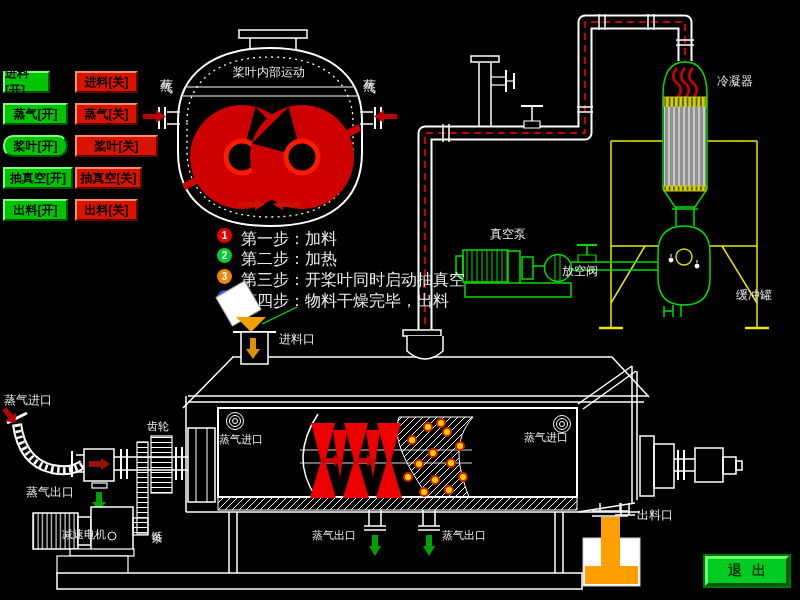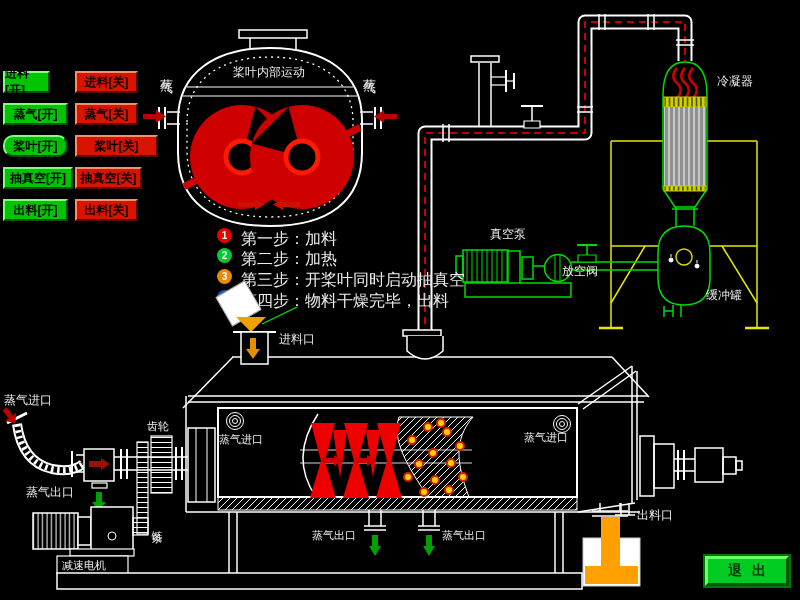--- a/index.html
+++ b/index.html
@@ -389,26 +389,26 @@
   <div class="steptxt" style="left:241px;top:249px;">第二步：加热</div>
   <div class="stepc st3" style="left:217px;top:269px;">3</div>
   <div class="steptxt" style="left:241px;top:270px;">第三步：开桨叶同时启动抽真空</div>
   <div class="stepc st4" style="left:217px;top:290px;">4</div>
   <div class="steptxt" style="left:241px;top:291px;">第四步：物料干燥完毕，出料</div>
 
   <div class="lbl" style="left:279px;top:333px;">进料口</div>
   <div class="lbl" style="left:717px;top:75px;">冷凝器</div>
   <div class="lbl" style="left:562px;top:217px;margin-top:48px;">放空阀</div>
   <div class="lbl" style="left:490px;top:228px;">真空泵</div>
-  <div class="lbl" style="left:706px;top:289px;">缓冲罐</div>
+  <div class="lbl" style="left:736px;top:289px;">缓冲罐</div>
   <div class="lbl" style="left:4px;top:394px;">蒸气进口</div>
   <div class="lbl" style="left:26px;top:486px;">蒸气出口</div>
   <div class="lbl s11" style="left:147px;top:420px;">齿轮</div>
   <div class="lbl s11 vert" style="left:150px;top:522px;">链条</div>
-  <div class="lbl s11" style="left:62px;top:559px;">减速电机</div>
+  <div class="lbl s11" style="left:62px;top:528px;">减速电机</div>
   <div class="lbl s11" style="left:219px;top:433px;">蒸气进口</div>
   <div class="lbl s11" style="left:524px;top:431px;">蒸气进口</div>
   <div class="lbl s11" style="left:312px;top:529px;">蒸气出口</div>
   <div class="lbl s11" style="left:442px;top:529px;">蒸气出口</div>
   <div class="lbl" style="left:637px;top:509px;">出料口</div>
 
   <div class="exit">退出</div>
 
   <svg id="overlay" width="800" height="600" viewBox="0 0 800 600">
     <line x1="262" y1="324" x2="297" y2="307" stroke="#00ee00" stroke-width="1.2"></line>

